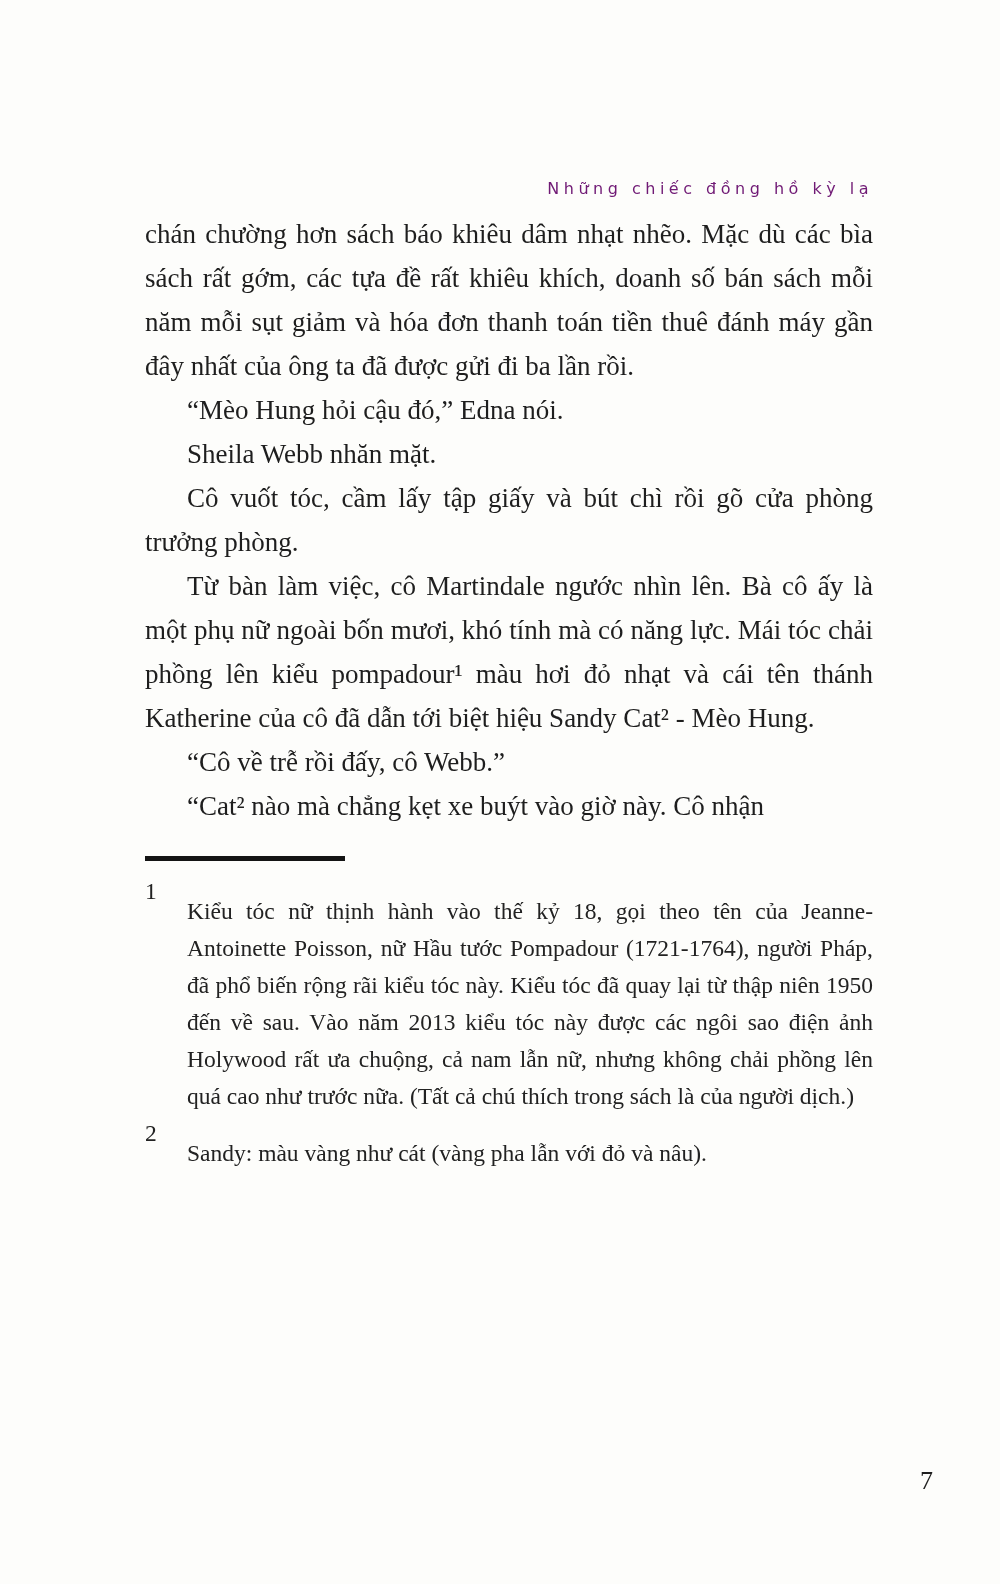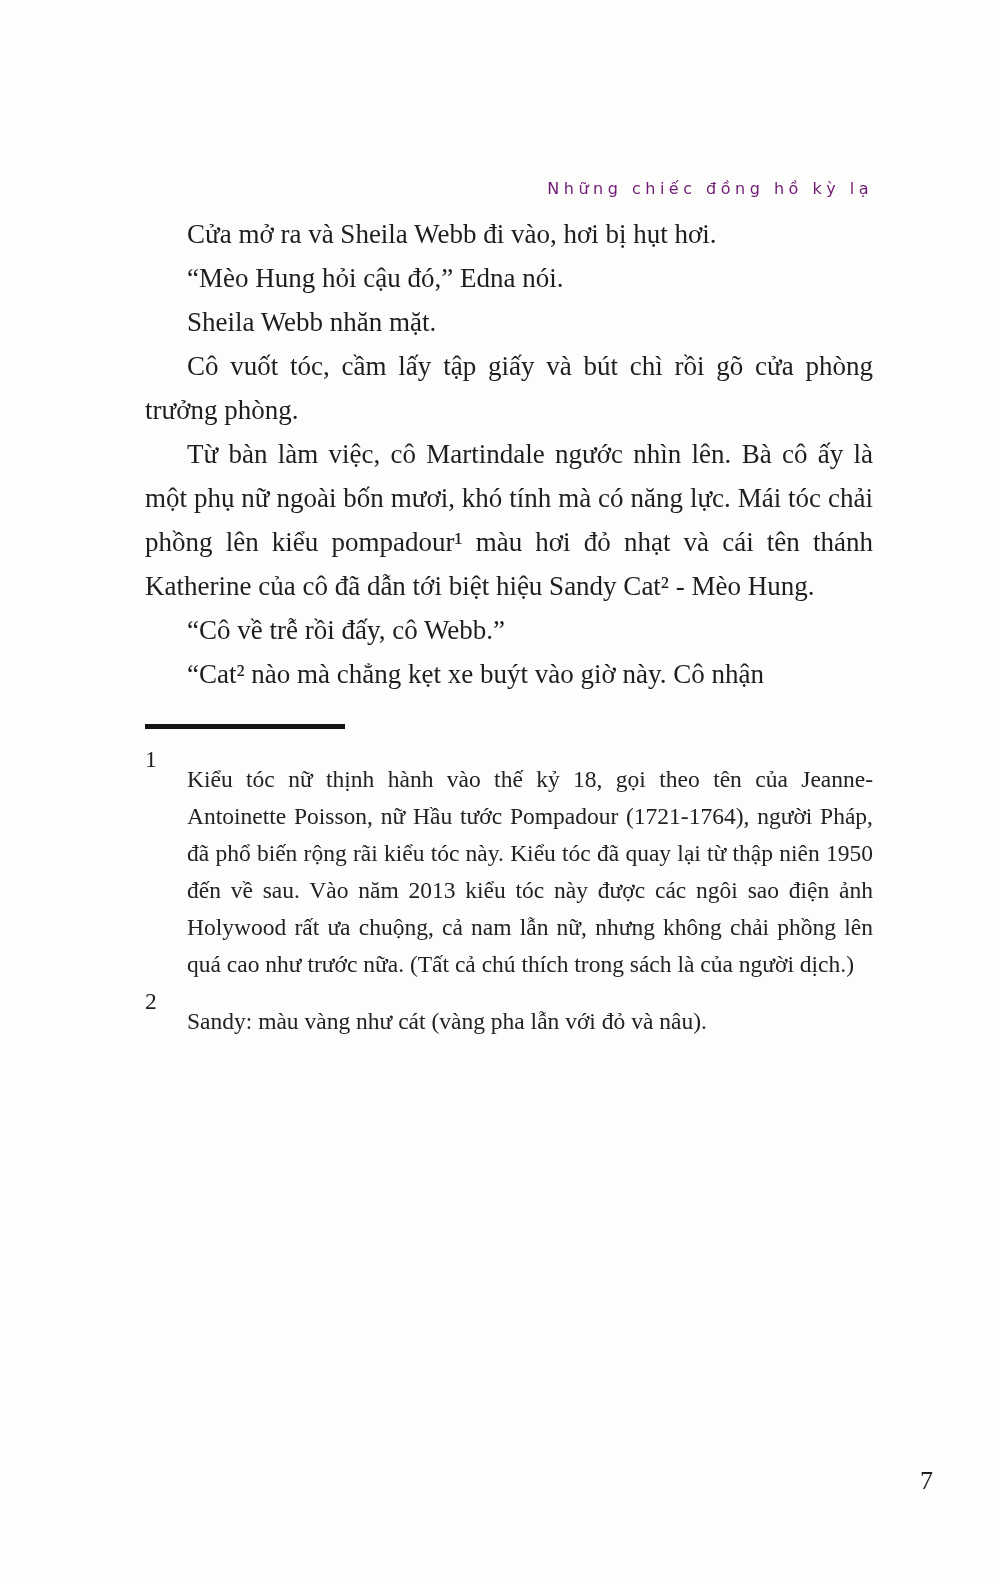--- a/index.html
+++ b/index.html
@@ -60,21 +60,21 @@
   }
 </style>
 </head>
 <body>
 
 <div class="page">
 
   <div class="running-head">Những chiếc đồng hồ kỳ lạ</div>
 
   <div class="content">
-    <p class="indent">Cửa mở ra và Sheila Webb đi vào, hơi bị hụt hơi.</p>
+    <p>chán chường hơn sách báo khiêu dâm nhạt nhẽo. Mặc dù các bìa sách rất gớm, các tựa đề rất khiêu khích, doanh số bán sách mỗi năm mỗi sụt giảm và hóa đơn thanh toán tiền thuê đánh máy gần đây nhất của ông ta đã được gửi đi ba lần rồi.</p>
     <p class="indent">“Mèo Hung hỏi cậu đó,” Edna nói.</p>
     <p class="indent">Sheila Webb nhăn mặt.</p>
     <p class="indent">Cô vuốt tóc, cầm lấy tập giấy và bút chì rồi gõ cửa phòng trưởng phòng.</p>
     <p class="indent">Từ bàn làm việc, cô Martindale ngước nhìn lên. Bà cô ấy là một phụ nữ ngoài bốn mươi, khó tính mà có năng lực. Mái tóc chải phồng lên kiểu pompadour¹ màu hơi đỏ nhạt và cái tên thánh Katherine của cô đã dẫn tới biệt hiệu Sandy Cat² - Mèo Hung.</p>
     <p class="indent">“Cô về trễ rồi đấy, cô Webb.”</p>
     <p class="indent">“Cat² nào mà chẳng kẹt xe buýt vào giờ này. Cô nhận</p>
 
     <div class="footnote-rule"></div>
 
     <div class="footnotes">

